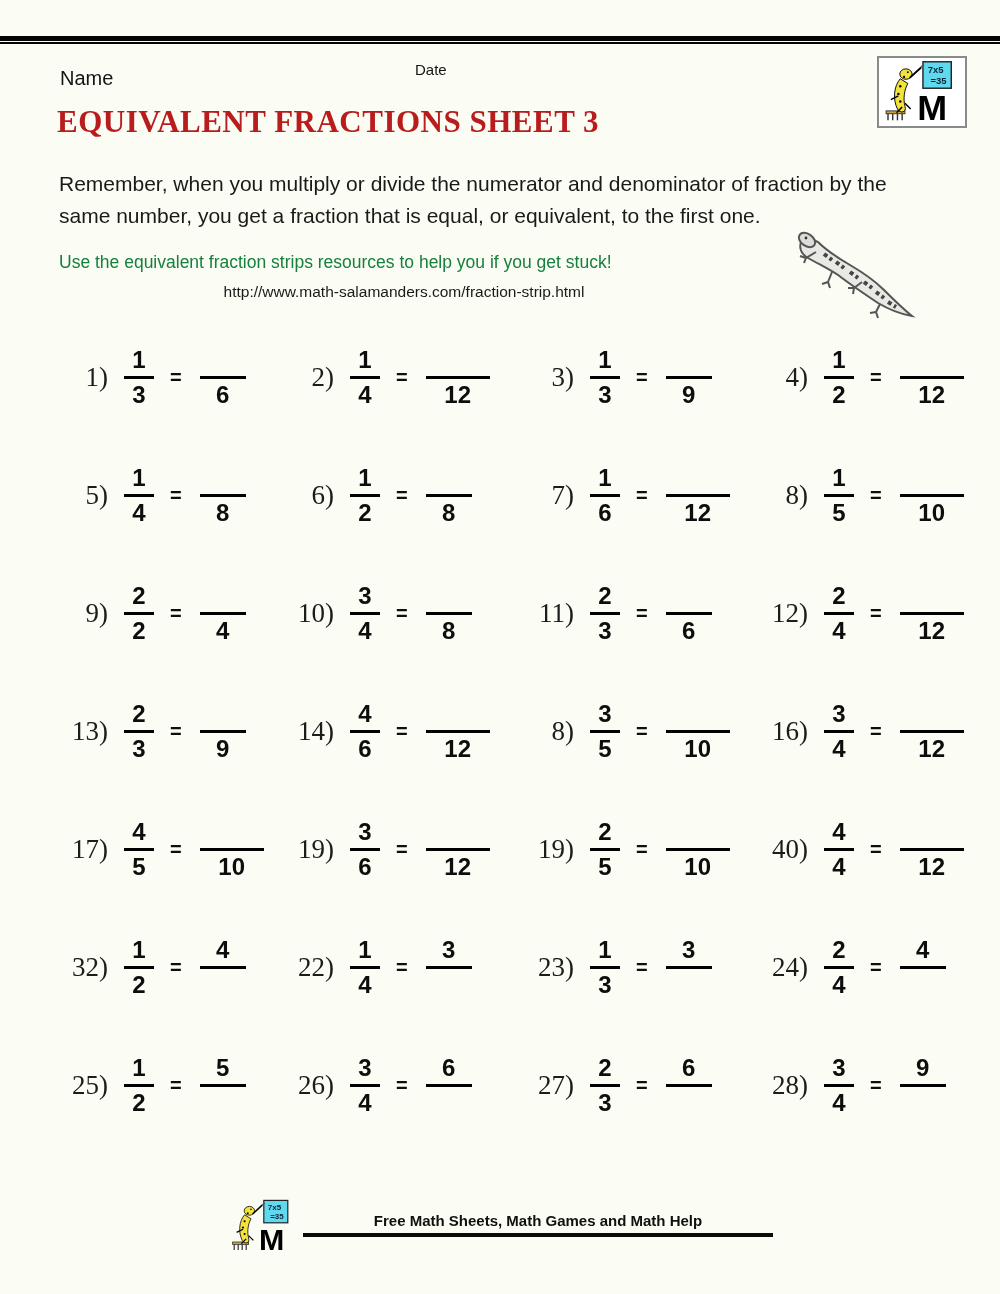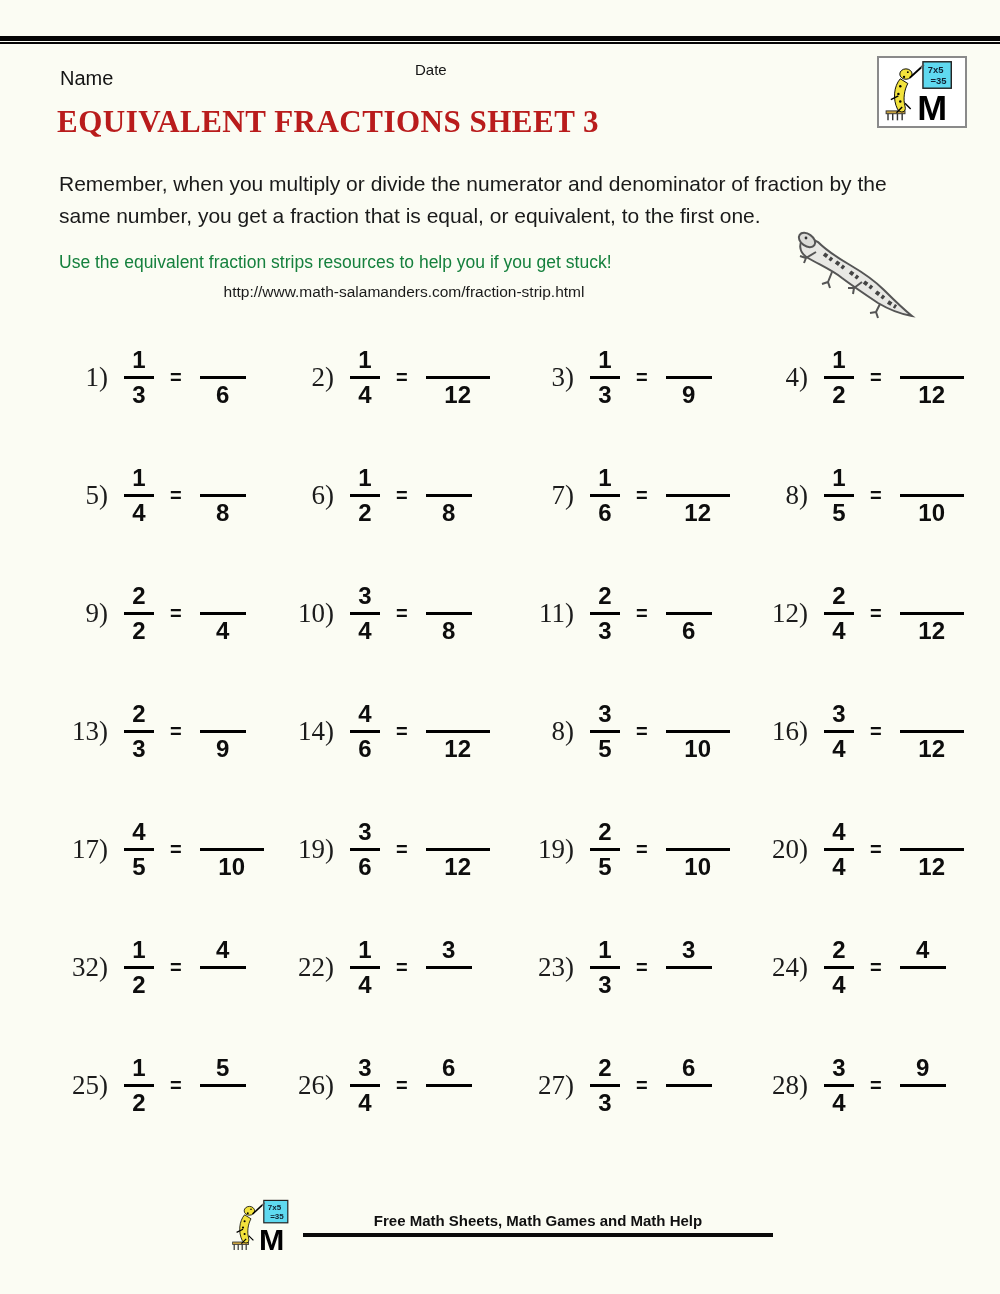--- a/index.html
+++ b/index.html
@@ -411,21 +411,21 @@
         <span class="fd">5</span>
       </span>
       <span class="eq">=</span>
       <span class="frac ans">
         <span class="fn">&nbsp;</span>
         <span class="fbar w2"></span>
         <span class="fd">10</span>
       </span>
     </div>
     <div class="problem">
-      <span class="pnum">20)</span>
+      <span class="pnum">40)</span>
       <span class="frac">
         <span class="fn">4</span>
         <span class="fbar"></span>
         <span class="fd">4</span>
       </span>
       <span class="eq">=</span>
       <span class="frac ans">
         <span class="fn">&nbsp;</span>
         <span class="fbar w2"></span>
         <span class="fd">12</span>

